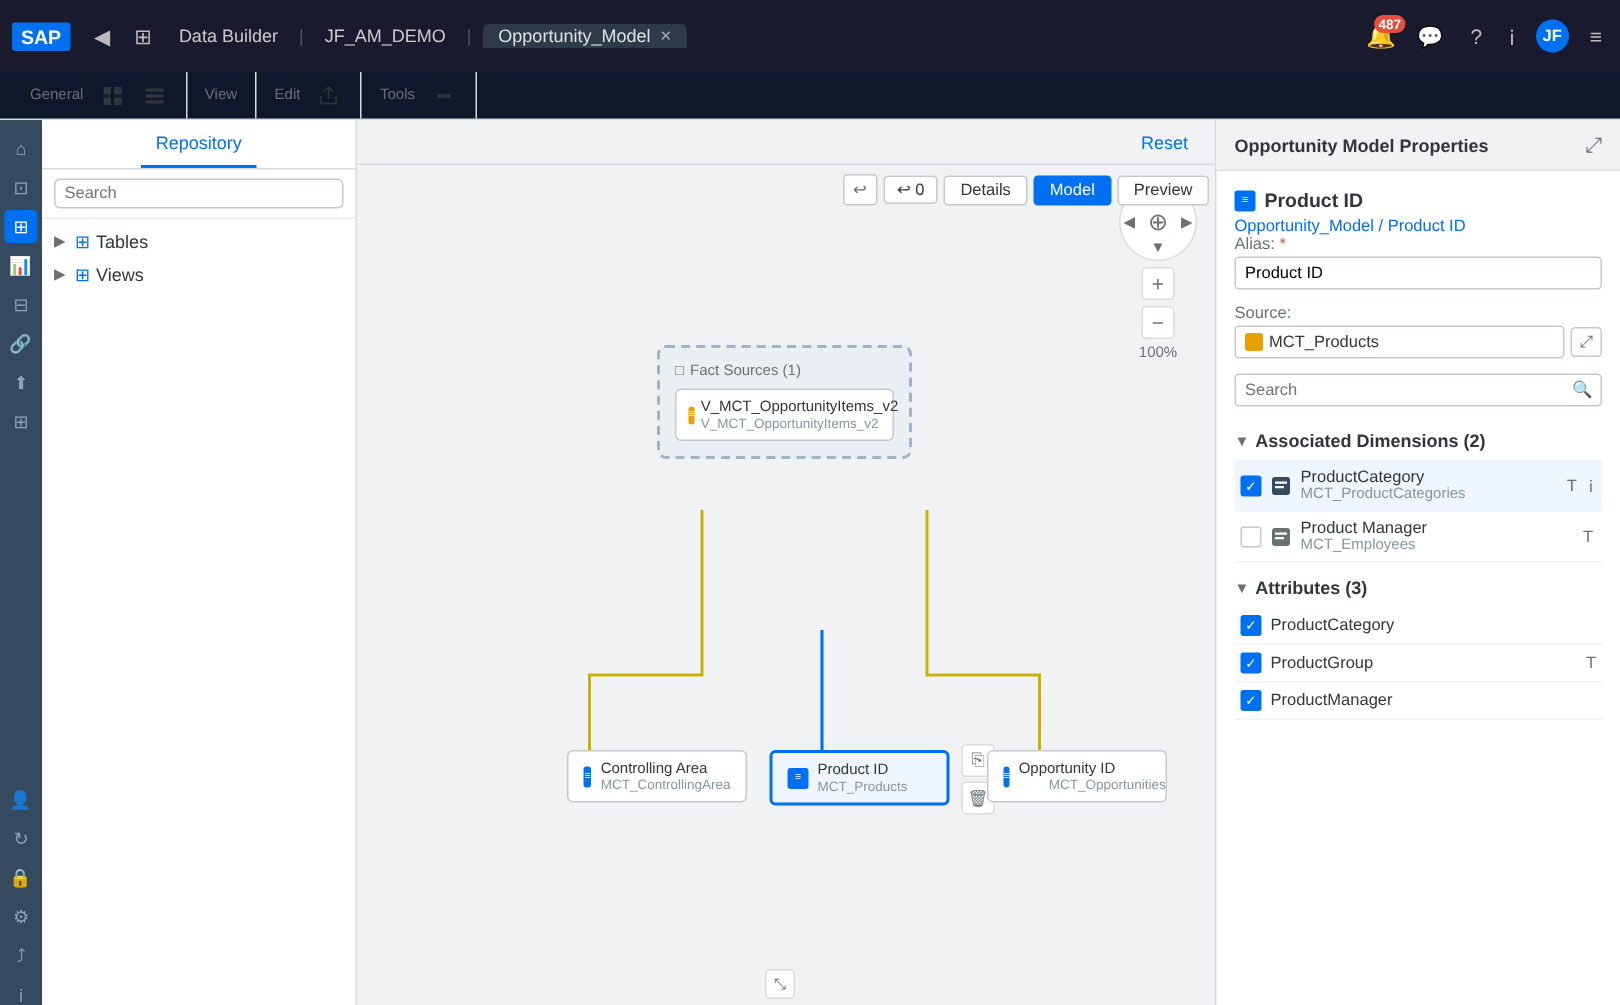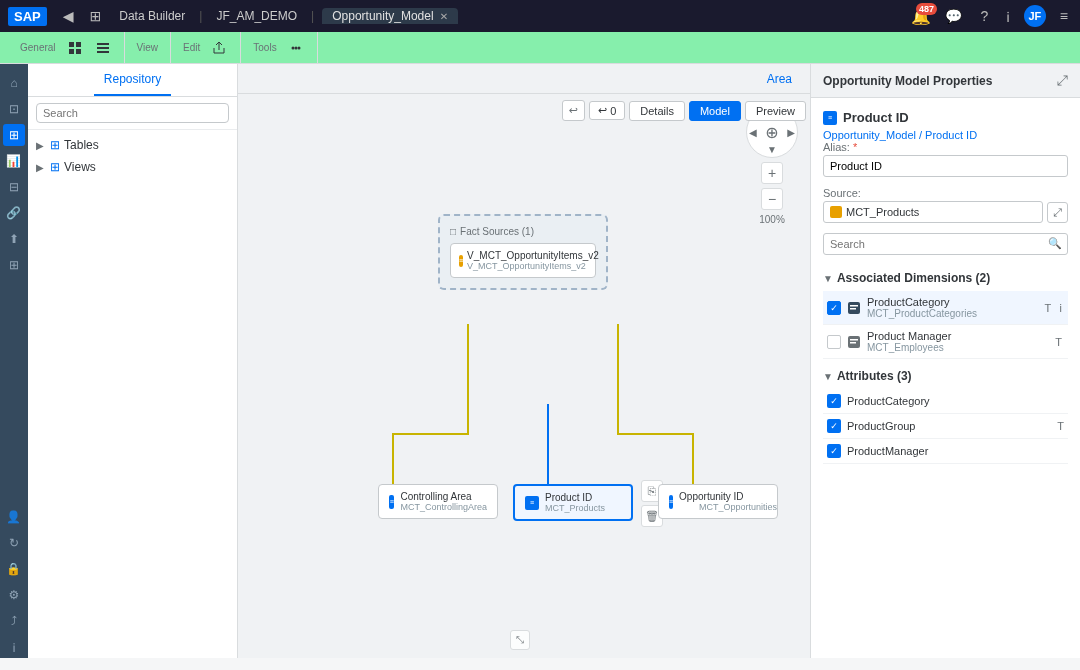--- a/index.html
+++ b/index.html
@@ -1,20 +1,20 @@
 <!DOCTYPE html>
 <html><head>
   <meta charset="utf-8">
   <style>
     * { box-sizing: border-box; margin: 0; padding: 0; }
     body { font-family: '72', Arial, sans-serif; font-size: 12px; background: #f5f6f7; color: #32363a; overflow: hidden; width: 1080px; height: 670px; }
 
     
     .topbar {
-      height: 32px;
+      height: 48px;
       background: #1a1a2e;
       display: flex;
       align-items: center;
       padding: 0 8px;
       gap: 8px;
     }
     .topbar-logo {
       background: #0070f2;
       color: white;
       font-weight: bold;
@@ -79,21 +79,21 @@
       display: flex;
       align-items: center;
       justify-content: center;
       font-size: 11px;
       font-weight: bold;
     }
 
     
     .menubar {
       height: 32px;
-      background: #86efac;
+      background: #0f172a;
       display: flex;
       align-items: stretch;
       border-bottom: 1px solid #d9dcde;
       padding: 0 8px;
     }
     .menu-group {
       display: flex;
       align-items: center;
       gap: 2px;
       padding: 0 8px;
@@ -719,21 +719,21 @@
       <div class="tree-item">
         <span class="tree-chevron">▶</span>
         <span class="tree-icon">⊞</span>
         <span>Views</span>
       </div>
     </div>
   </div>
 
   <div class="canvas-area">
     <div class="canvas-toolbar">
-      <button class="reset-btn">Area</button>
+      <button class="reset-btn">Reset</button>
     </div>
 
     <div style="position:absolute; top:36px; right:4px; display:flex; align-items:center; gap:4px; z-index:10;">
       <button class="view-icon-btn">↩</button>
       <span style="border: 1px solid #c5c9cc; border-radius:3px; padding:2px 8px; background:white; font-size:11px; display:flex; align-items:center; gap:3px;">
         <span>↩</span>
         <span>0</span>
       </span>
       <button class="view-btn">Details</button>
       <button class="view-btn active">Model</button>

